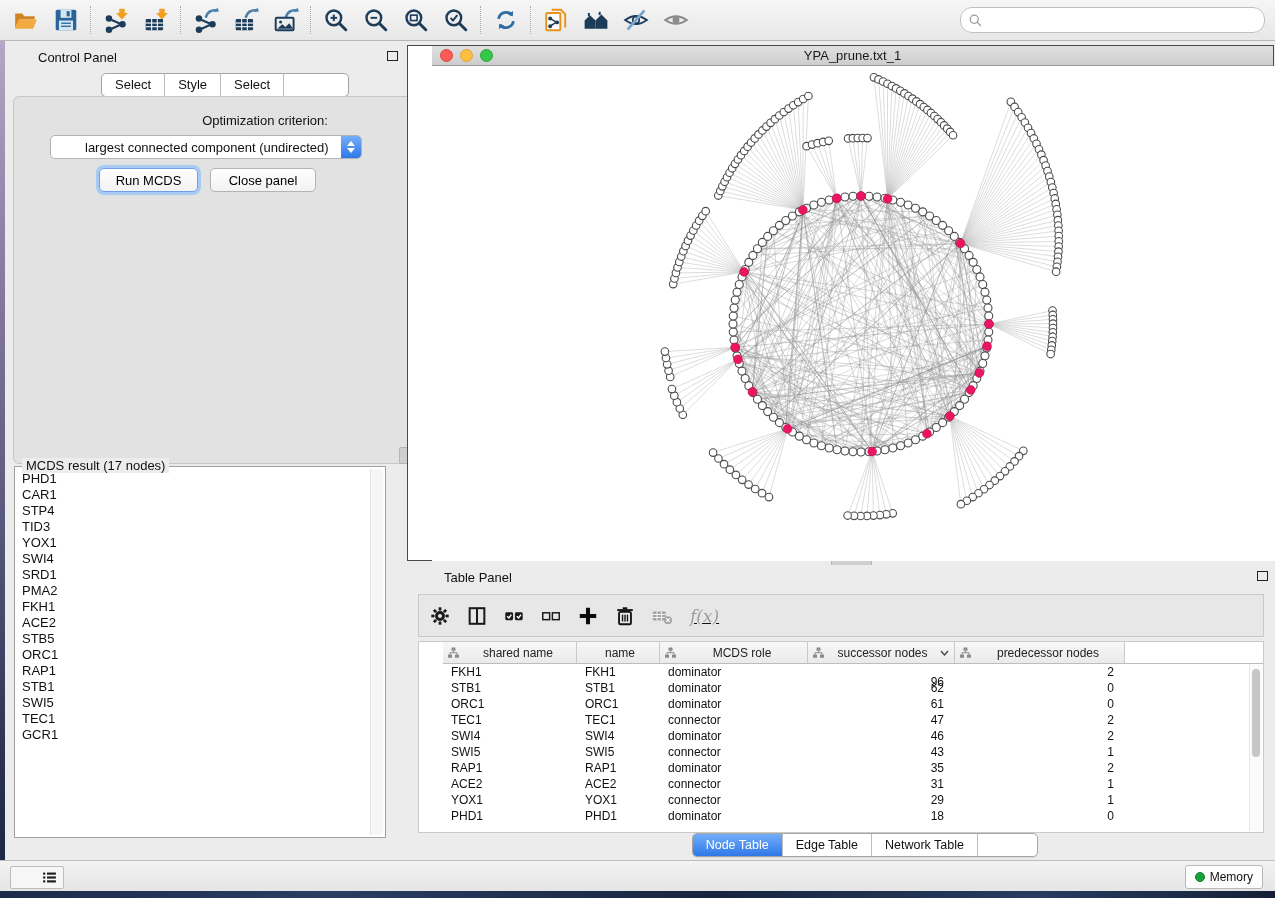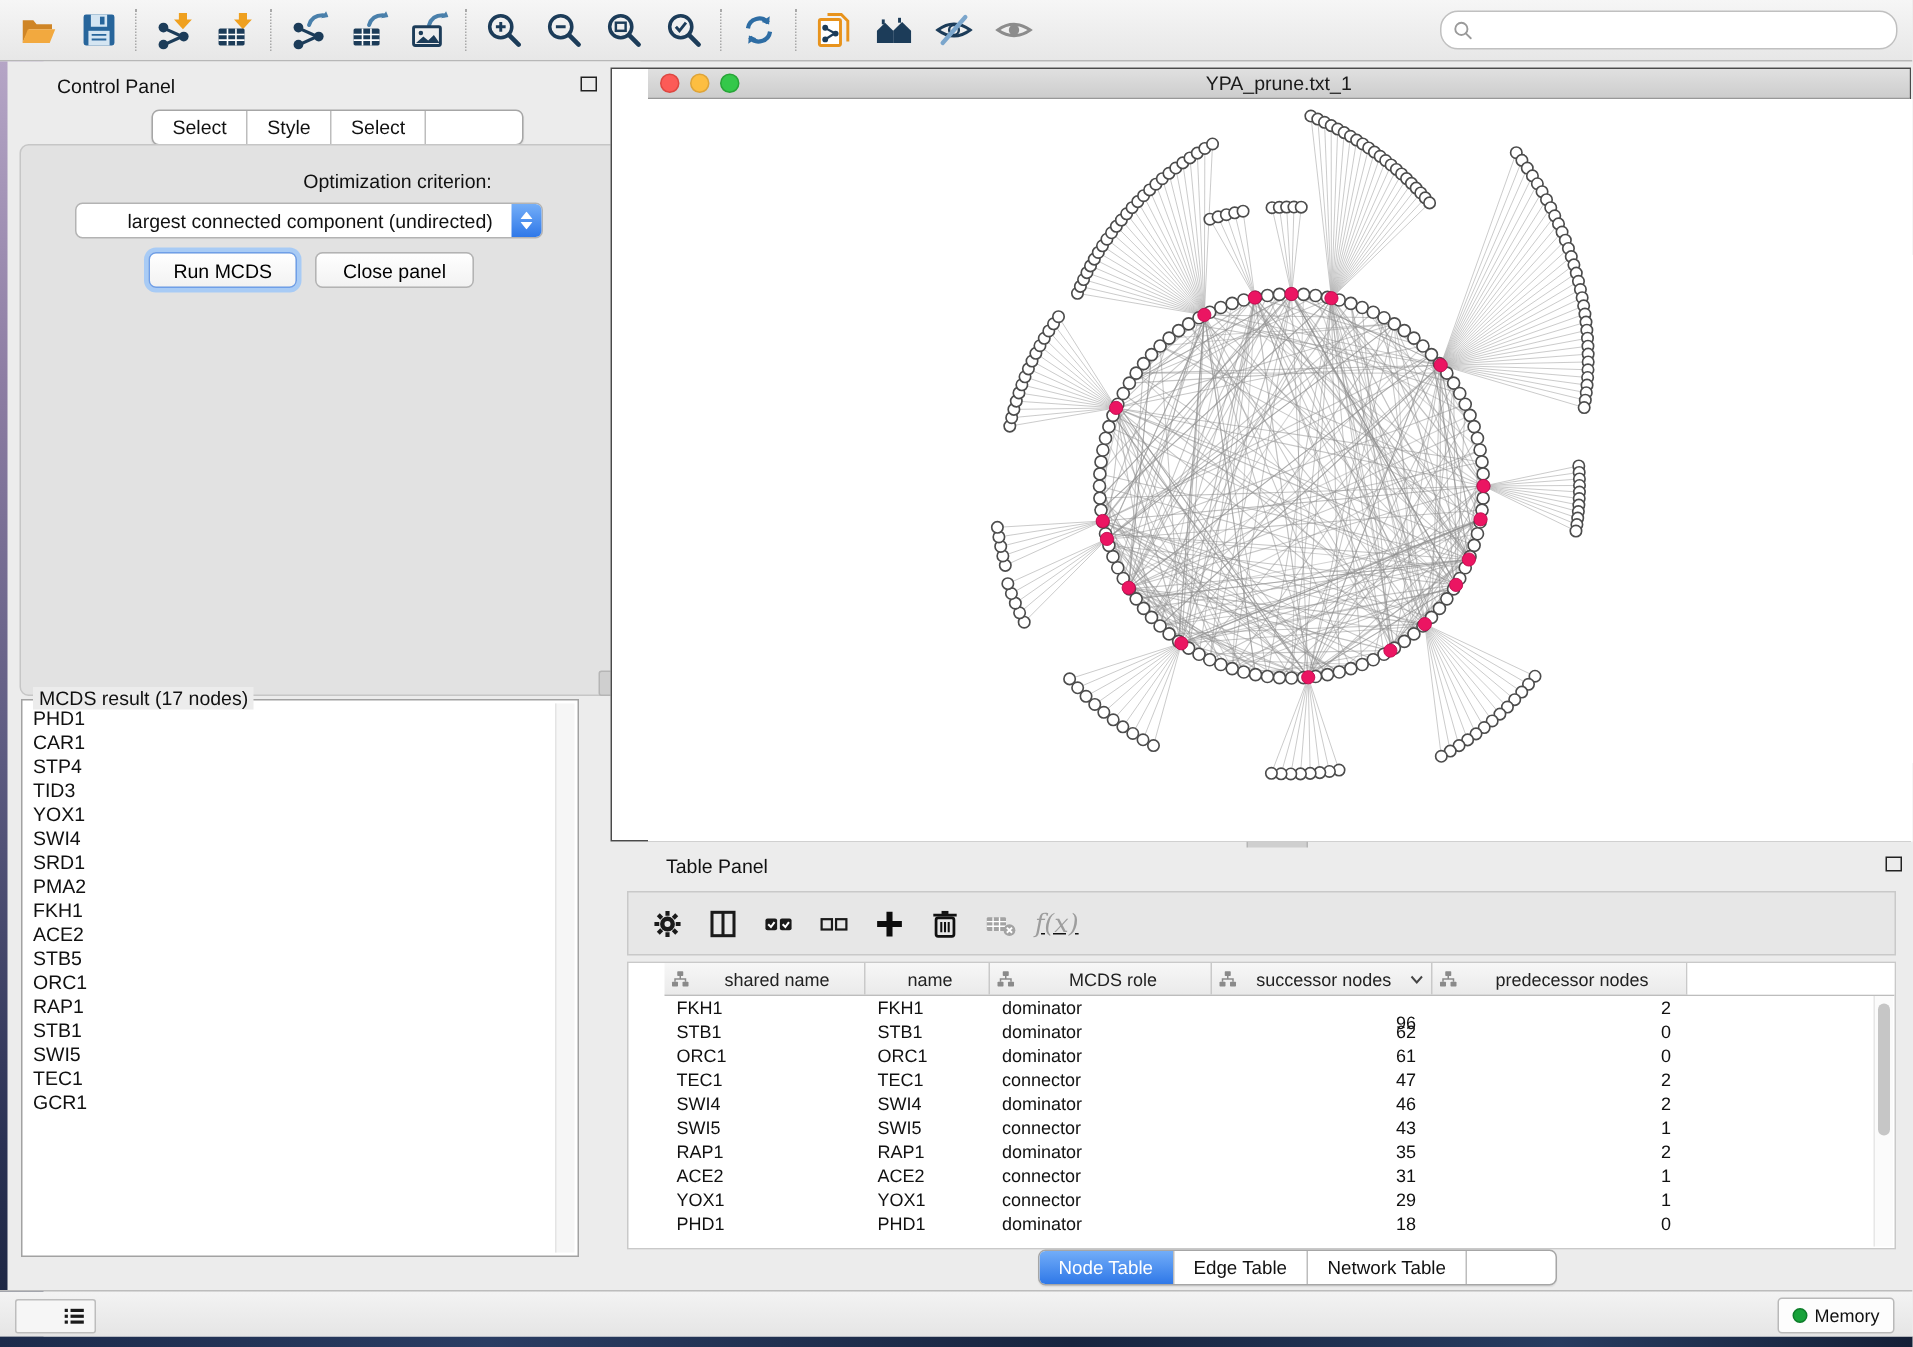--- a/index.html
+++ b/index.html
@@ -61,21 +61,21 @@
   .tl.r{background:#fc5b57;border:1px solid #dd4741;}
   .tl.y{background:#fdbe41;border:1px solid #dea439;}
   .tl.g{background:#34c84a;border:1px solid #27a537;}
   .net-title{position:absolute;left:0;right:0;text-align:center;font-size:13px;color:#1a1a1a;}
   .net-canvas{width:865px;height:495px;background:#fff;}
 
   
   .table-panel{left:407px;top:565px;width:868px;height:295px;background:#ececec;}
   .tp-toolbar{left:11px;top:29px;width:846px;height:43px;background:#e7e7e7;border:1px solid #c9c9c9;
               box-sizing:border-box;display:flex;align-items:center;padding-left:10px;gap:6px;}
-  .tp-btn{width:31px;height:31px;display:flex;align-items:center;justify-content:center;text-decoration:underline;}
+  .tp-btn{width:31px;height:31px;display:flex;align-items:center;text-decoration:underline;}
   .fx-label{font-family:"DejaVu Serif",serif;font-style:italic;font-size:17px;color:#9d9d9d;padding-left:2px;}
   .tablewrap{left:11px;top:76px;width:846px;height:192px;background:#fff;border:1px solid #c9c9c9;box-sizing:border-box;overflow:hidden;}
   .thead{display:flex;height:21px;background:linear-gradient(#f7f7f7,#eaeaea);border-bottom:1px solid #bdbdbd;}
   .th{display:flex;align-items:center;border-right:1px solid #c9c9c9;font-size:12px;color:#222;box-sizing:border-box;padding-left:4px;}
   .th .lbl{flex:1;text-align:center;white-space:nowrap;overflow:hidden;}
   .th.filler{border-right:none;background:#fff;}
   .trow{display:flex;height:16px;font-size:12px;align-items:center;}
   .td{box-sizing:border-box;white-space:nowrap;overflow:hidden;}
   .td.num{text-align:right;}
   .tbody-scroll{position:absolute;right:1px;top:22px;bottom:1px;width:12px;background:#fbfbfb;border-left:1px solid #e7e7e7;}

